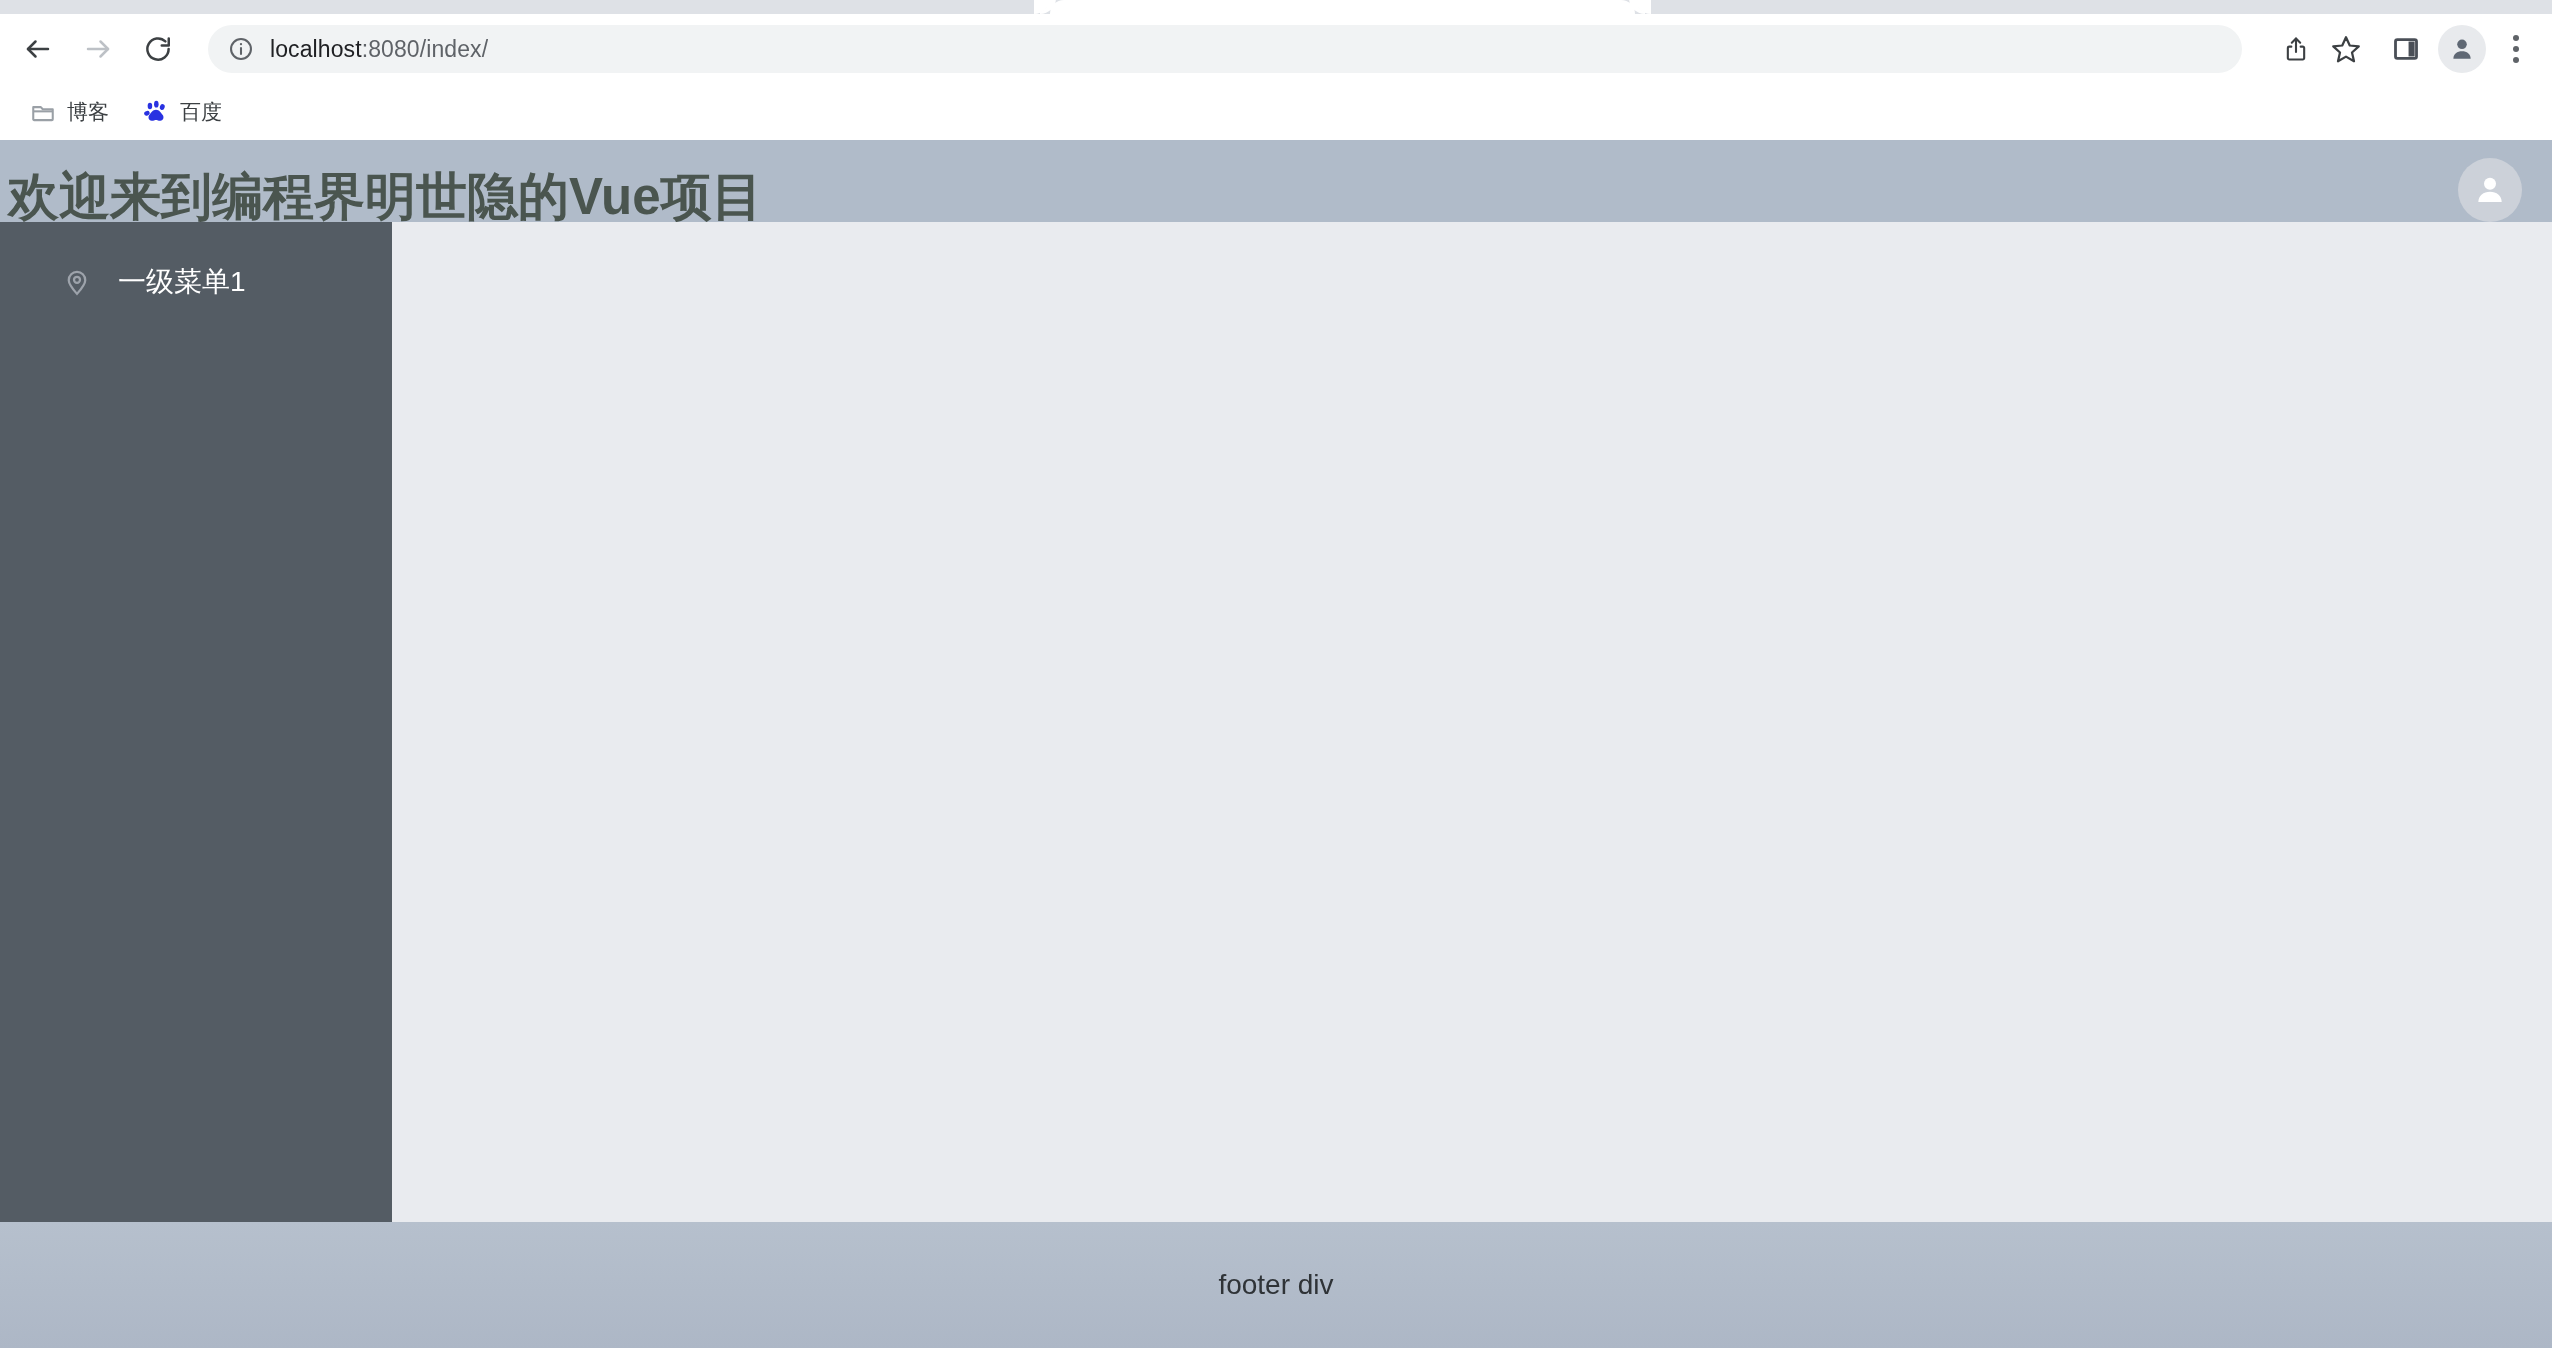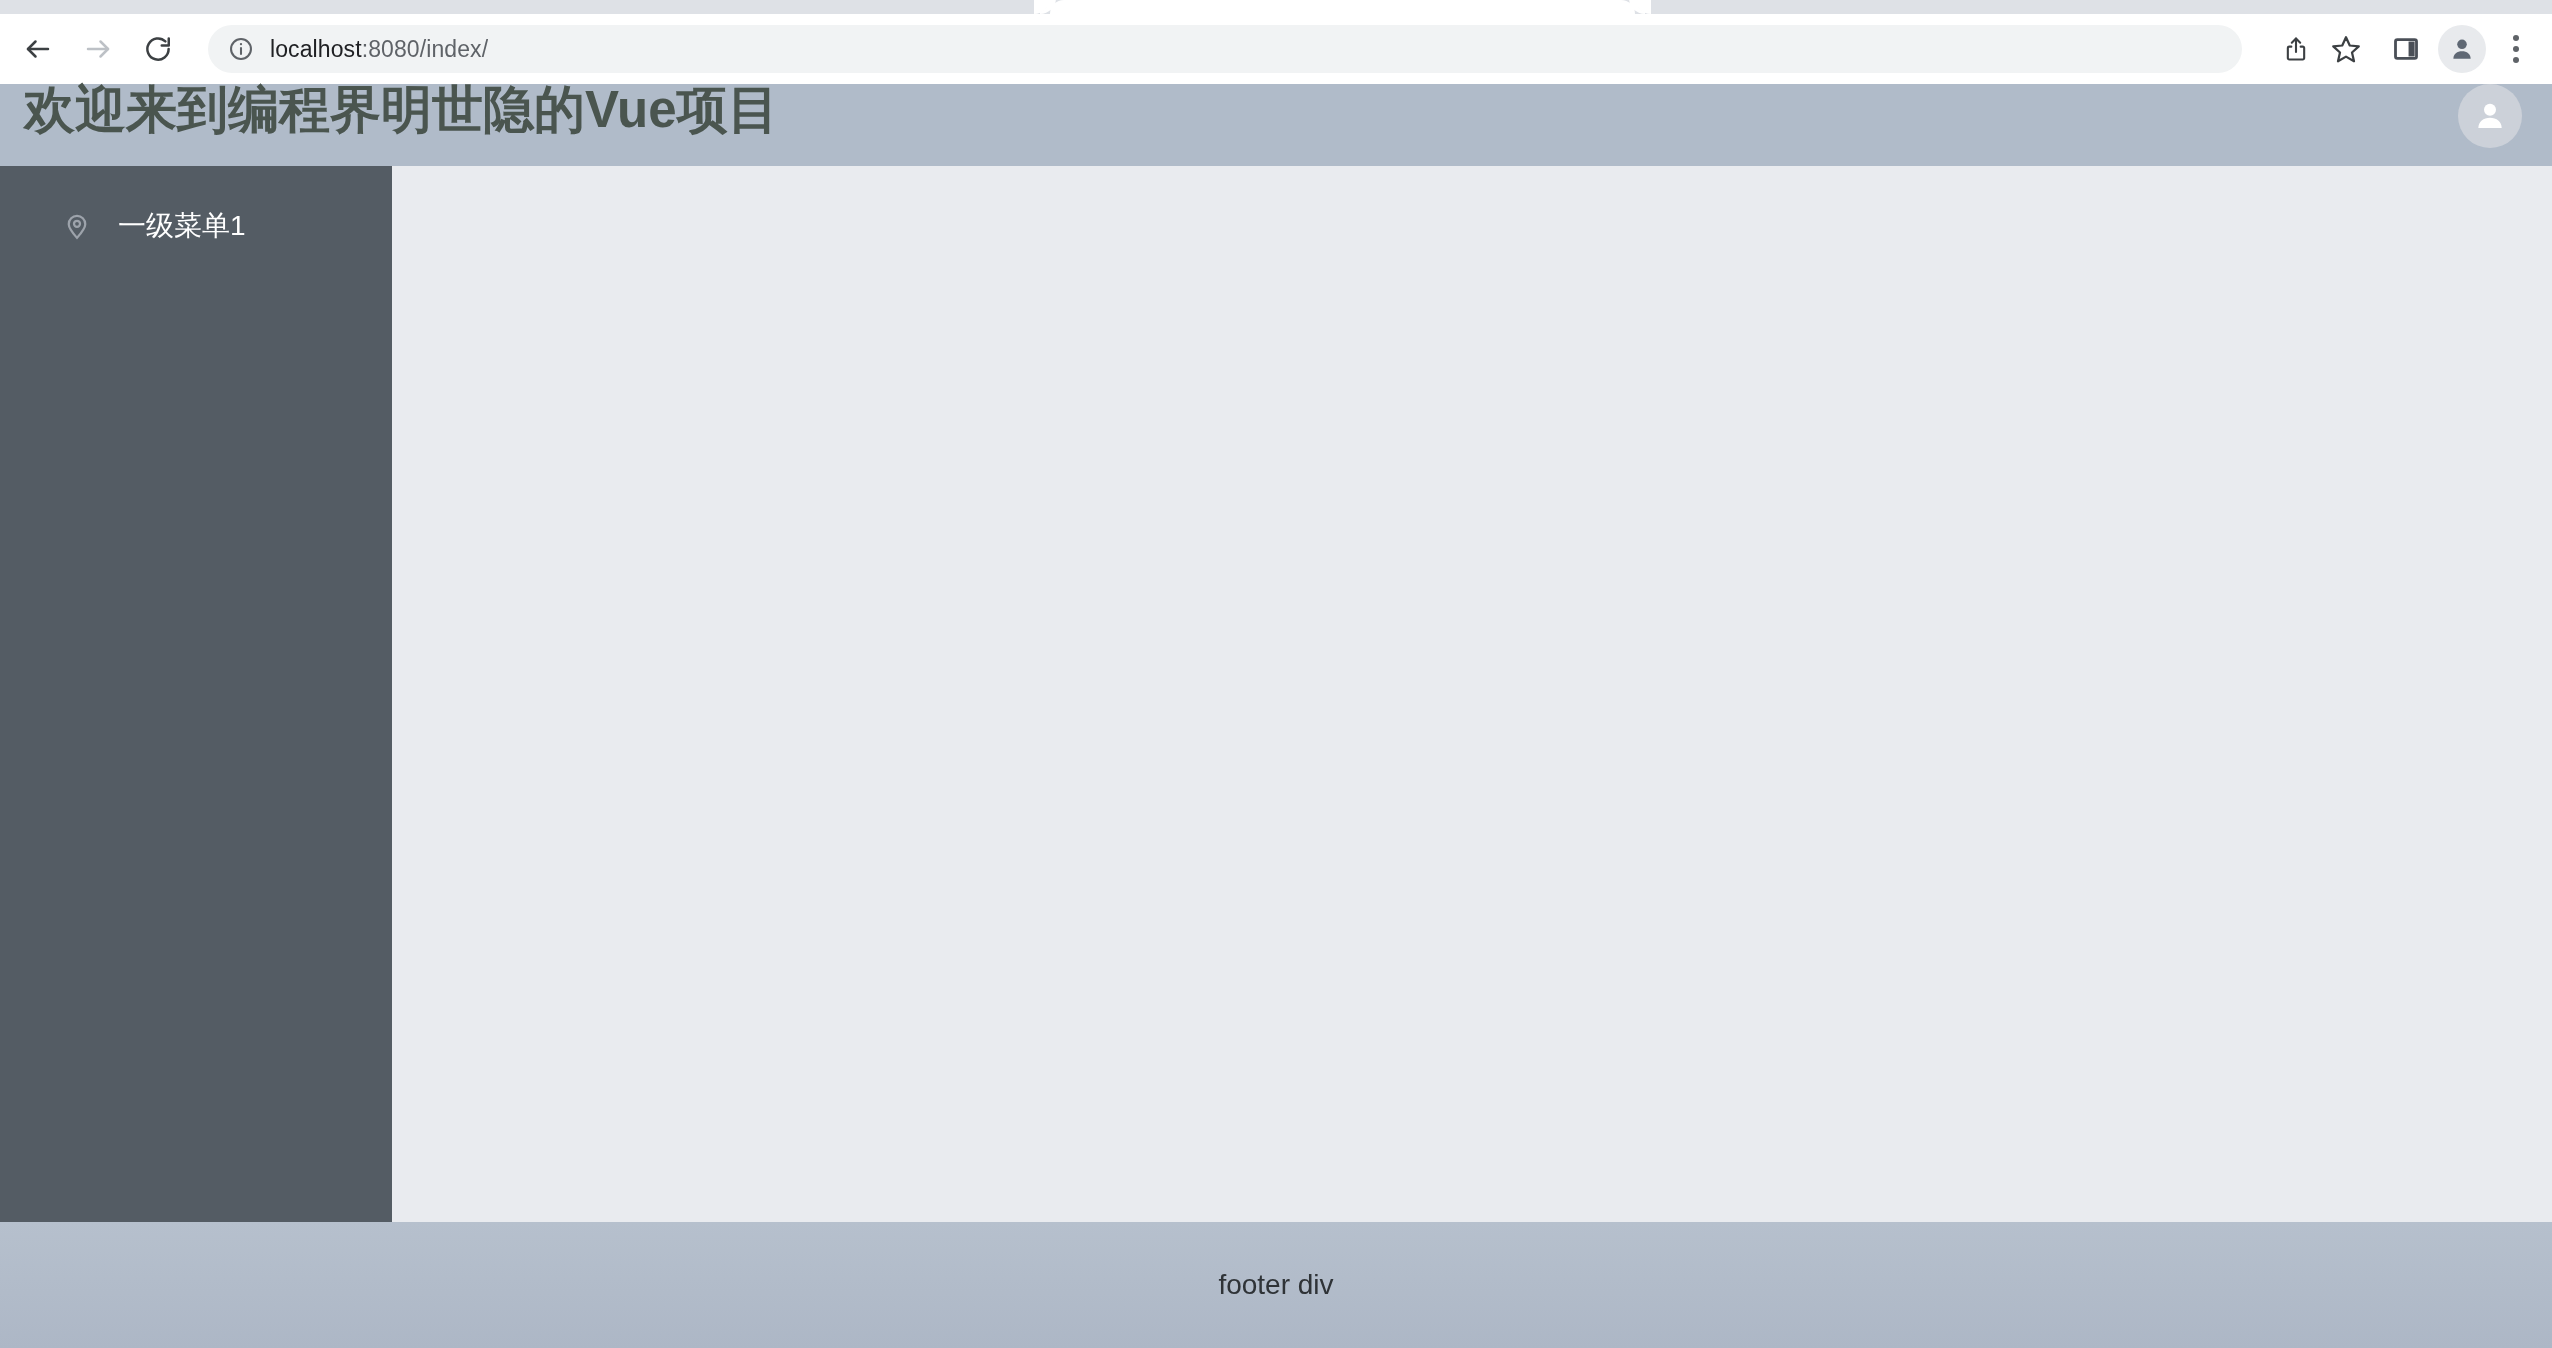--- a/index.html
+++ b/index.html
@@ -180,23 +180,23 @@
     display: flex;
     flex-direction: column;
     background: #ffffff;
     min-height: 0;
   }
 
   .app-header {
     height: 82px;
     background: #b0bbc9;
     display: flex;
-    align-items: flex-start;
+    align-items: flex-end;
     justify-content: space-between;
-    padding: 0 30px 0 24px;
+    padding: 0 30px 0 8px;
     flex: 0 0 auto;
   }
   .app-title {
     font-size: 51px;
     font-weight: bold;
     color: #4a554f;
     line-height: 1;
     white-space: nowrap;
   }
   .app-avatar {
@@ -336,20 +336,44 @@
       </div>
 
       <div class="dots-btn">
         <i></i>
         <i></i>
         <i></i>
       </div>
     </div>
   </div>
 
+  <div class="bookmarks">
+    <div class="bm">
+      <span class="bm-ico">
+        <svg width="26" height="26" viewBox="0 0 24 24" fill="none" stroke="#9aa0a6" stroke-width="1.9" stroke-linejoin="round">
+          <path d="M3 7.5h7l1.8 2H21v9.2a.8.8 0 0 1-.8.8H3.8a.8.8 0 0 1-.8-.8z"></path>
+          <line x1="3" y1="11.4" x2="21" y2="11.4"></line>
+        </svg>
+      </span>
+      <span class="bm-label">博客</span>
+    </div>
+
+    <div class="bm">
+      <span class="bm-ico">
+        <svg width="26" height="26" viewBox="0 0 24 24">
+          <ellipse cx="6.4" cy="6.4" rx="2.1" ry="3" fill="#2932e1"></ellipse>
+          <ellipse cx="12.3" cy="4.8" rx="2.1" ry="3.1" fill="#2932e1"></ellipse>
+          <ellipse cx="17.8" cy="7.4" rx="2.2" ry="2.8" fill="#2932e1" transform="rotate(18 17.8 7.4)"></ellipse>
+          <ellipse cx="3.6" cy="13.2" rx="2.6" ry="2.1" fill="#2932e1" transform="rotate(-20 3.6 13.2)"></ellipse>
+          <path d="M12 10c3.1 0 4.4 2.7 6 4.6 1.7 2 1 5.4-2 5.4-1.9 0-2.7-.7-4-.7s-2.1.7-4 .7c-3 0-3.7-3.4-2-5.4 1.6-1.9 2.9-4.6 6-4.6z" fill="#2932e1"></path>
+        </svg>
+      </span>
+      <span class="bm-label">百度</span>
+    </div>
+  </div>
 
   <div class="viewport">
 
     <div class="app-header">
       <div class="app-title">欢迎来到编程界明世隐的Vue项目</div>
       <div class="app-avatar">
         <svg width="40" height="40" viewBox="0 0 24 24" fill="#ffffff">
           <circle cx="12" cy="8.2" r="3.6"></circle>
           <path d="M5 19.2c0-3.9 3.1-6.2 7-6.2s7 2.3 7 6.2z"></path>
         </svg>

